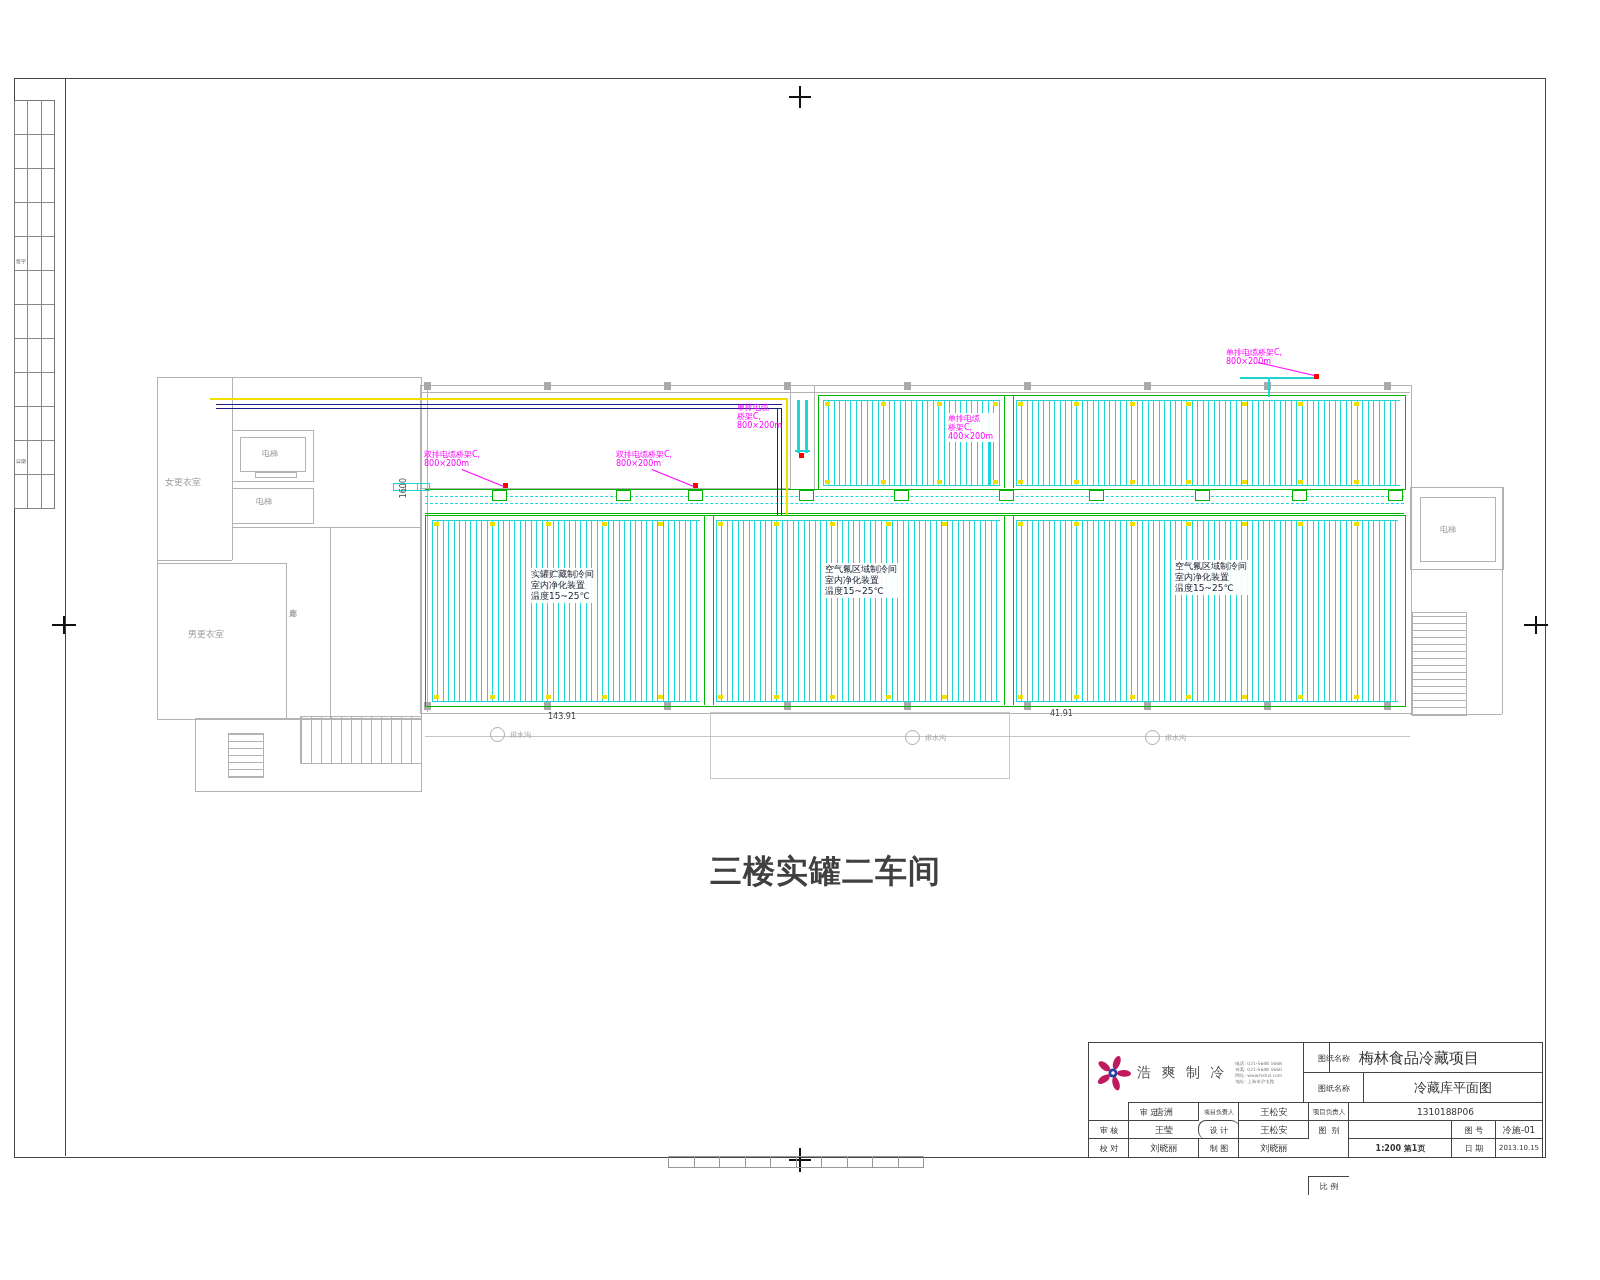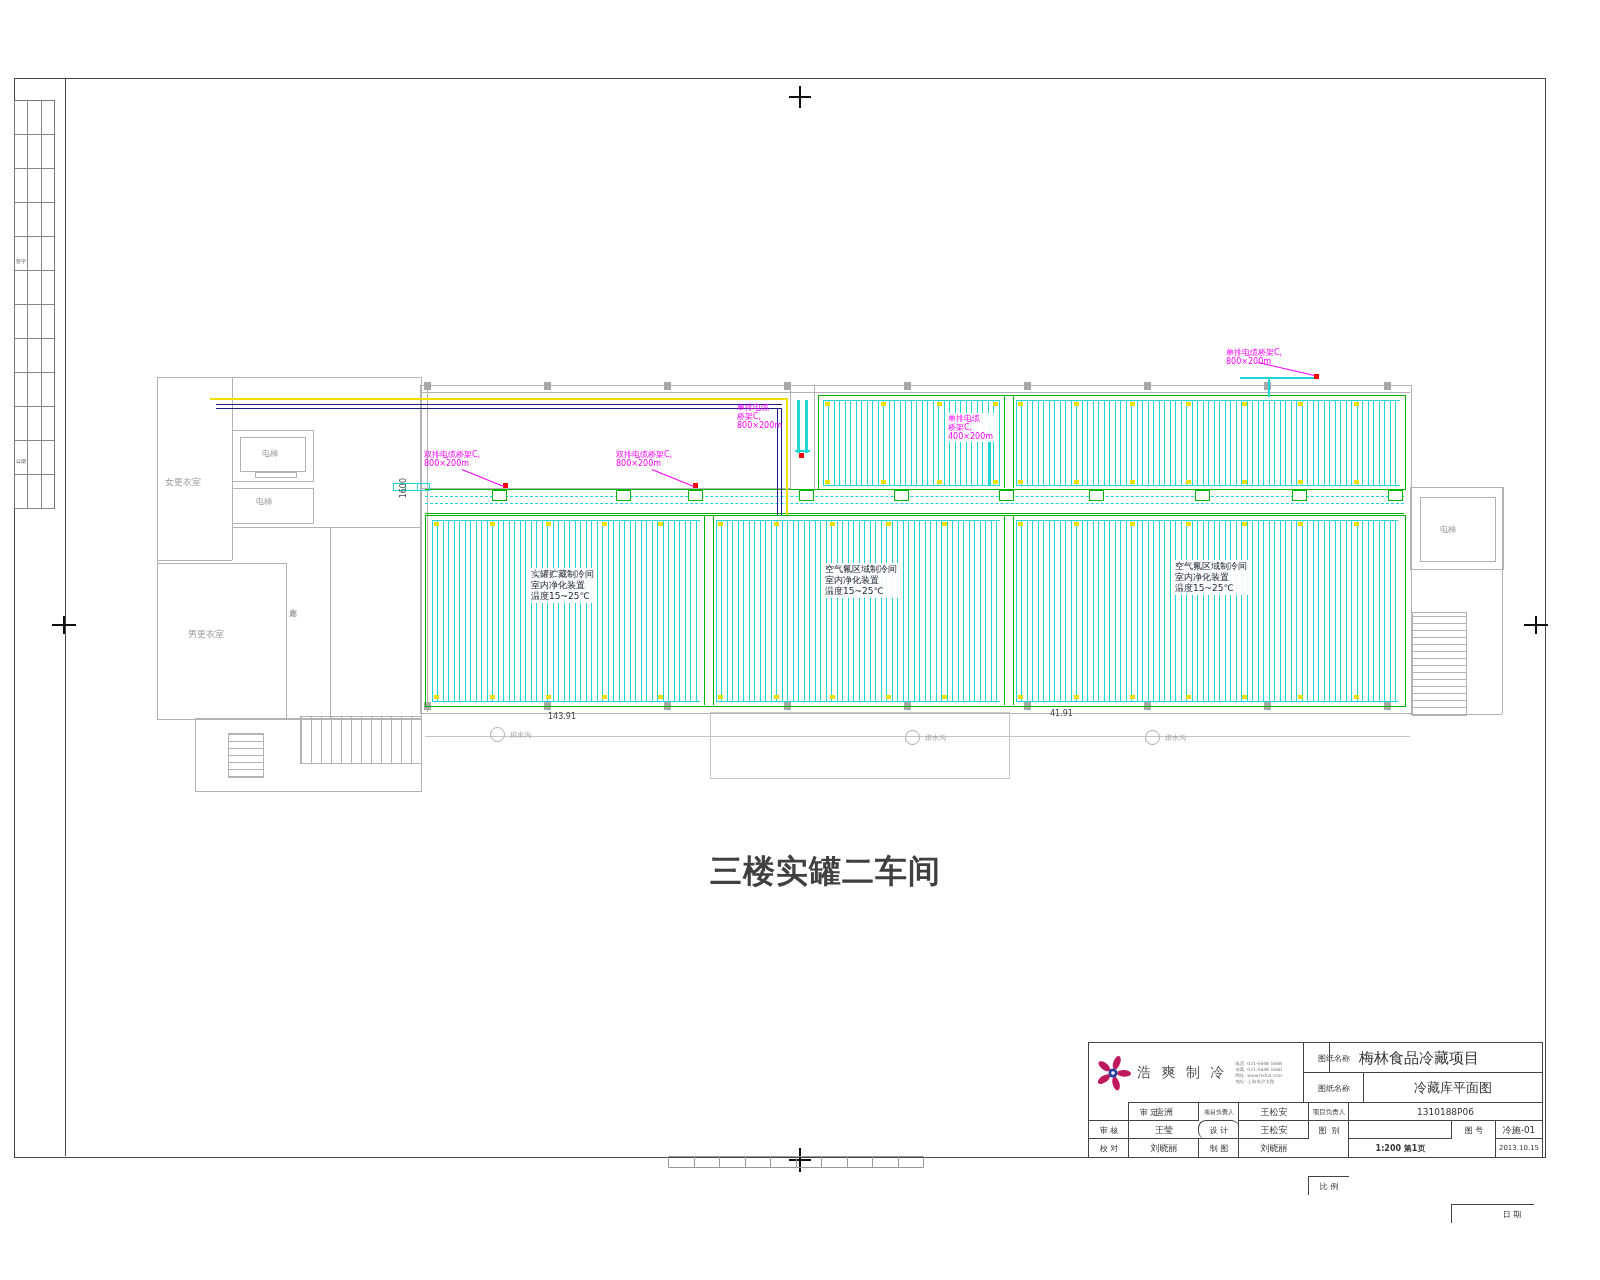--- a/index.html
+++ b/index.html
@@ -288,21 +288,21 @@
   <div class="tbc" style="left:1348px;top:1120px;width:103px;height:18px;"></div>
   <div class="tbc" style="left:1451px;top:1120px;width:44px;height:18px;">图 号</div>
   <div class="tbc tbv" style="left:1495px;top:1120px;width:46px;height:18px;">冷施-01</div>
 
   <div class="tbc" style="left:1088px;top:1138px;width:40px;height:18px;">校 对</div>
   <div class="tbc tbv" style="left:1128px;top:1138px;width:70px;height:18px;">刘晓丽</div>
   <div class="tbc" style="left:1198px;top:1138px;width:40px;height:18px;">制 图</div>
   <div class="tbc tbv" style="left:1238px;top:1138px;width:70px;height:18px;">刘晓丽</div>
   <div class="tbc" style="left:1308px;top:1138px;width:40px;height:18px;margin-top:38px;">比 例</div>
   <div class="tbc" style="left:1348px;top:1138px;width:103px;height:18px;font-weight:bold;">1:200 第1页</div>
-  <div class="tbc" style="left:1451px;top:1204px;width:44px;height:18px;padding-left:38px;">日 期</div>
+  <div class="tbc" style="left:1451px;top:1138px;width:44px;height:18px;">日 期</div>
   <div class="tbc" style="left:1495px;top:1138px;width:46px;height:18px;font-size:7px;">2013.10.15</div>
 
 <div style="position: absolute; left: 492px; top: 490px; width: 15px; height: 11px; border: 1px solid rgb(0, 180, 0); background: rgb(255, 255, 255); box-sizing: border-box;"></div>
     <div style="position: absolute; left: 616px; top: 490px; width: 15px; height: 11px; border: 1px solid rgb(0, 180, 0); background: rgb(255, 255, 255); box-sizing: border-box;"></div>
     <div style="position: absolute; left: 688px; top: 490px; width: 15px; height: 11px; border: 1px solid rgb(0, 180, 0); background: rgb(255, 255, 255); box-sizing: border-box;"></div>
     <div style="position: absolute; left: 799px; top: 490px; width: 15px; height: 11px; border: 1px solid rgb(0, 180, 0); background: rgb(255, 255, 255); box-sizing: border-box;"></div>
     <div style="position: absolute; left: 894px; top: 490px; width: 15px; height: 11px; border: 1px solid rgb(0, 180, 0); background: rgb(255, 255, 255); box-sizing: border-box;"></div>
     <div style="position: absolute; left: 999px; top: 490px; width: 15px; height: 11px; border: 1px solid rgb(0, 180, 0); background: rgb(255, 255, 255); box-sizing: border-box;"></div>
     <div style="position: absolute; left: 1089px; top: 490px; width: 15px; height: 11px; border: 1px solid rgb(0, 180, 0); background: rgb(255, 255, 255); box-sizing: border-box;"></div>
     <div style="position: absolute; left: 1195px; top: 490px; width: 15px; height: 11px; border: 1px solid rgb(0, 180, 0); background: rgb(255, 255, 255); box-sizing: border-box;"></div>

